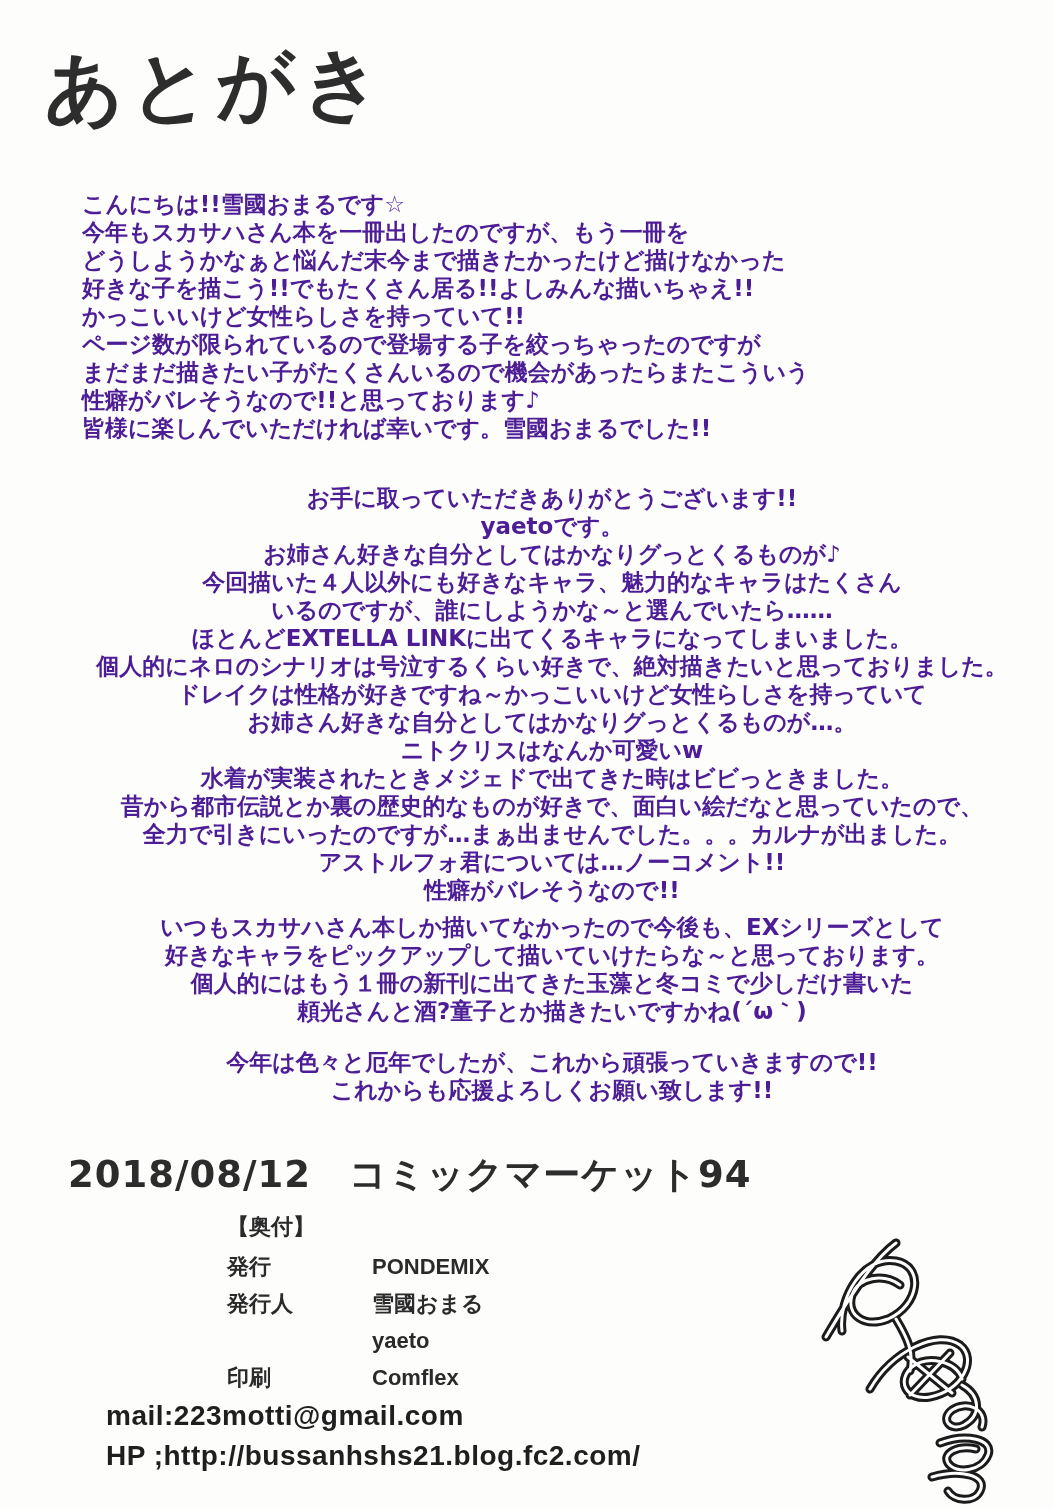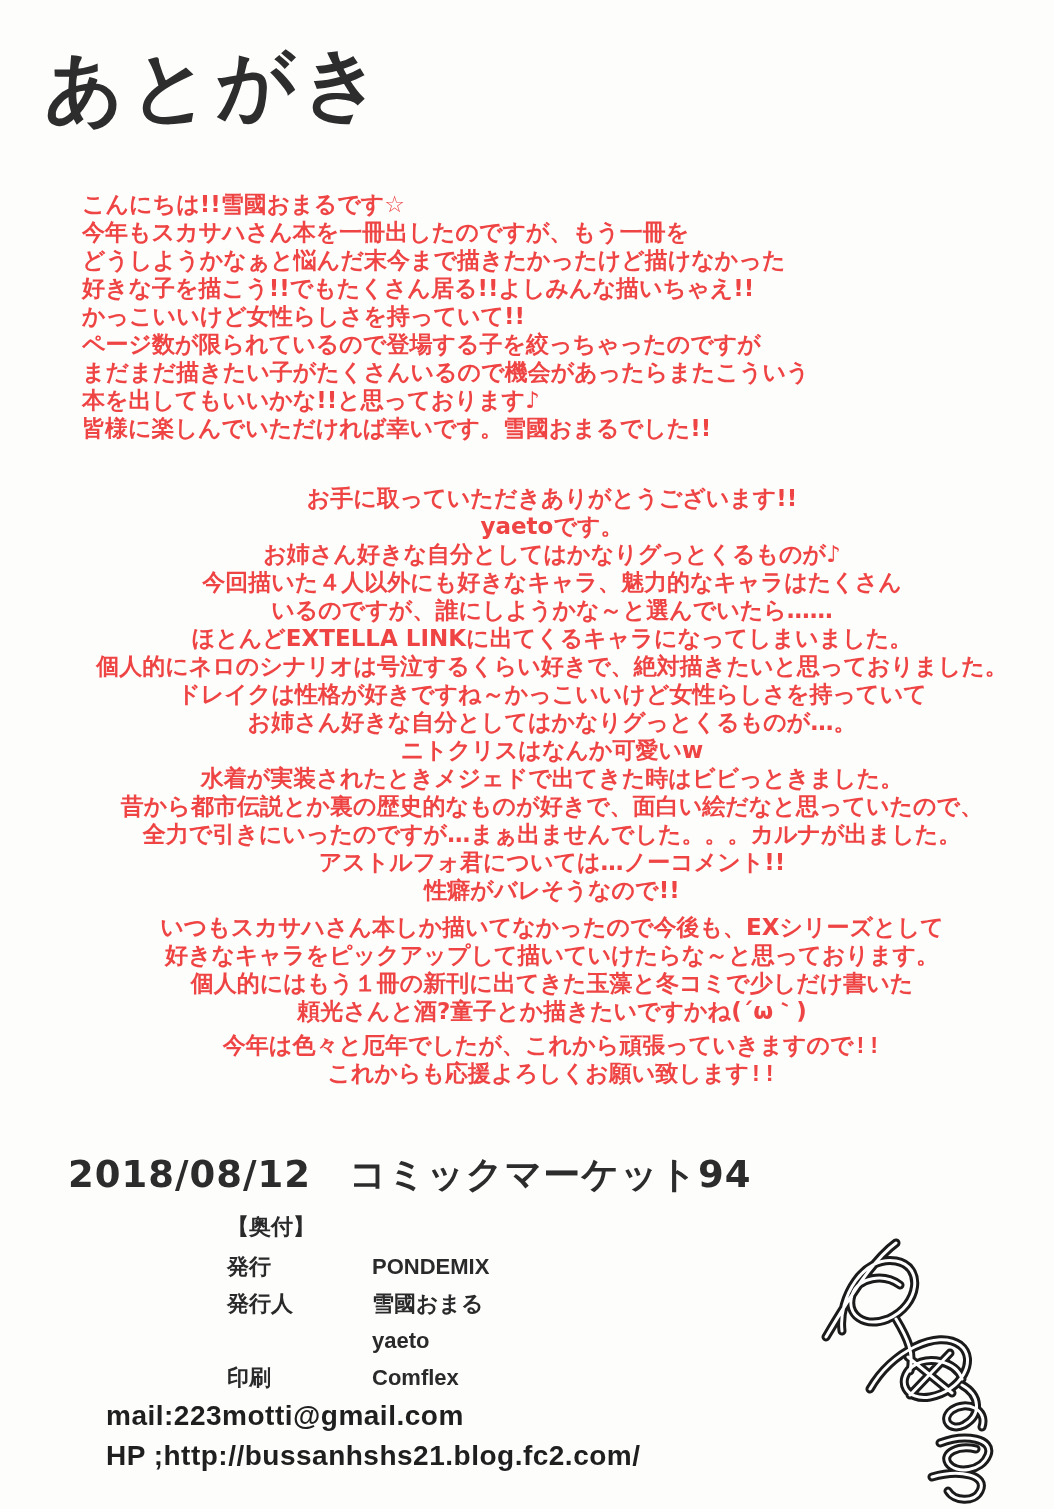--- a/index.html
+++ b/index.html
@@ -22,26 +22,26 @@
     color:#2d2d2d;
     transform:rotate(-1.2deg);
   }
   .body-text{
     position:absolute;
     top:190px;left:82px;
     width:940px;
     font-size:23px;
     font-weight:700;
     line-height:28px;
-    color:#ef4444;
+    color:#4c1d95;
   }
   .para .line{white-space:nowrap;}
   .para + .para{margin-top:42px;text-align:center;}
   .para:nth-child(3){margin-top:9px;}
-  .para:nth-child(4){margin-top:8px;font-family:Liberation Mono, monospace;}
+  .para:nth-child(4){margin-top:23px;}
   .event-line{
     position:absolute;
     top:1150px;left:68px;
     font-size:37px;
     font-weight:700;
     letter-spacing:1px;
     color:#2c2c2c;
     white-space:nowrap;
   }
   .colophon{
@@ -81,21 +81,21 @@
 
   <div class="body-text">
       <div class="para">
         <div class="line">こんにちは!!雪國おまるです☆</div>
         <div class="line">今年もスカサハさん本を一冊出したのですが、もう一冊を</div>
         <div class="line">どうしようかなぁと悩んだ末今まで描きたかったけど描けなかった</div>
         <div class="line">好きな子を描こう!!でもたくさん居る!!よしみんな描いちゃえ!!</div>
         <div class="line">かっこいいけど女性らしさを持っていて!!</div>
         <div class="line">ページ数が限られているので登場する子を絞っちゃったのですが</div>
         <div class="line">まだまだ描きたい子がたくさんいるので機会があったらまたこういう</div>
-        <div class="line">本を出してもいいかな!!と思っております♪</div>
+        <div class="line">性癖がバレそうなので!!と思っております♪</div>
         <div class="line">皆様に楽しんでいただければ幸いです。雪國おまるでした!!</div>
       </div>
       <div class="para">
         <div class="line">お手に取っていただきありがとうございます!!</div>
         <div class="line">yaetoです。</div>
         <div class="line">お姉さん好きな自分としてはかなりグっとくるものが♪</div>
         <div class="line">今回描いた４人以外にも好きなキャラ、魅力的なキャラはたくさん</div>
         <div class="line">いるのですが、誰にしようかな～と選んでいたら……</div>
         <div class="line">ほとんどEXTELLA LINKに出てくるキャラになってしまいました。</div>
         <div class="line">個人的にネロのシナリオは号泣するくらい好きで、絶対描きたいと思っておりました。</div>

